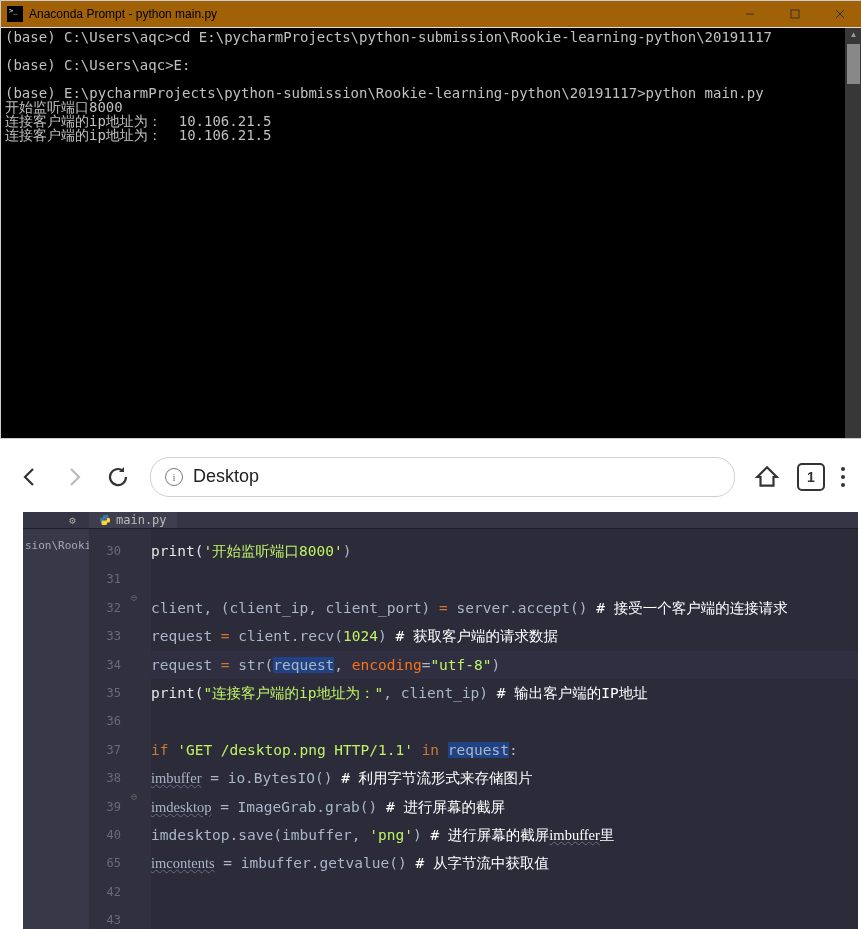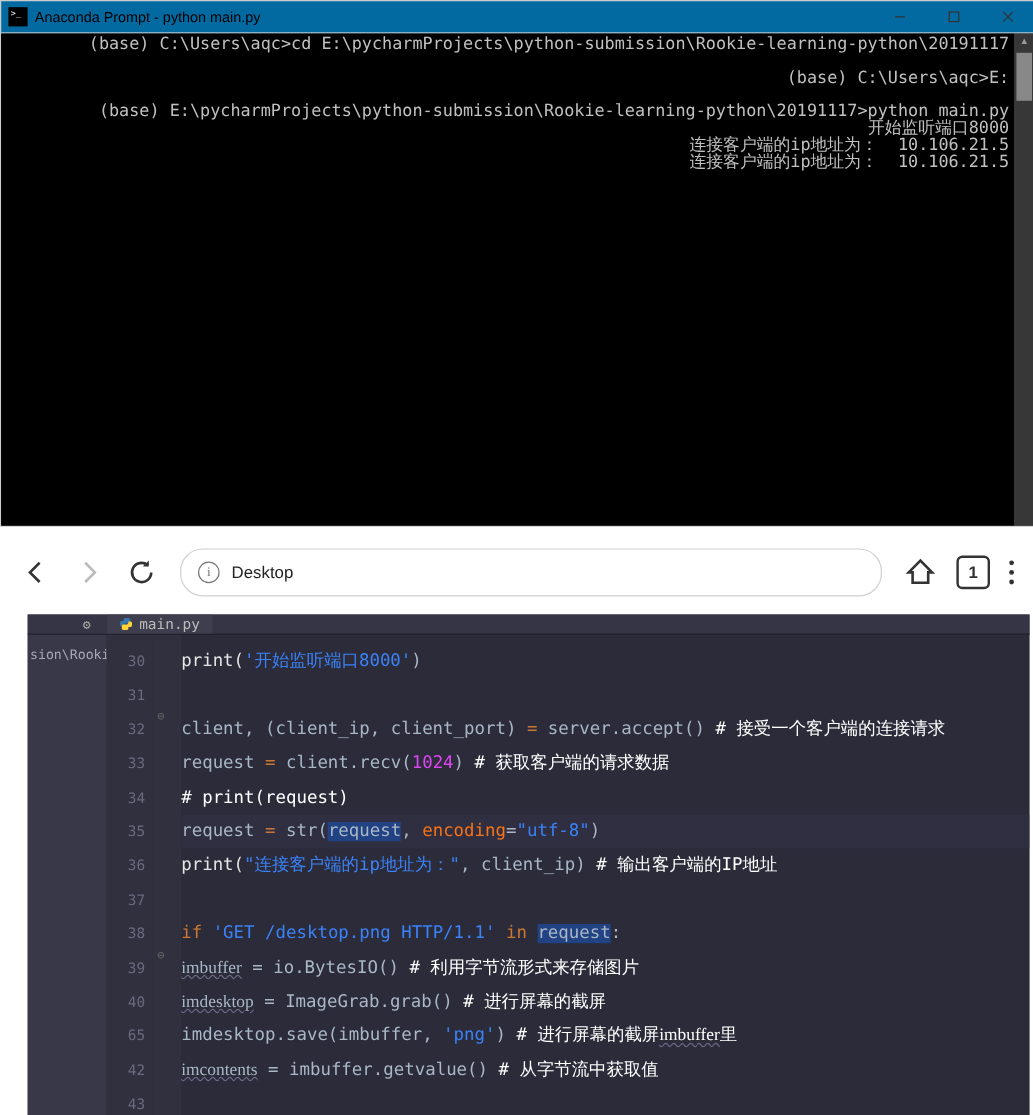--- a/index.html
+++ b/index.html
@@ -11,21 +11,21 @@
   }
 
   
   .terminal-window {
     width: 861px;
     background: #fff;
     border: 1px solid #ccc;
   }
   .titlebar {
     height: 26px;
-    background: #0369a1;
+    background: #a16207;
     display: flex;
     align-items: center;
     border-bottom: 1px solid #e0e0e0;
   }
   .titlebar-icon {
     width: 16px;
     height: 16px;
     margin-left: 6px;
     background: #000;
     position: relative;
@@ -68,21 +68,20 @@
     flex: 1;
     background: #000;
     color: #c0c0c0;
     font-family: "Consolas","NSimSun",monospace;
     font-size: 14px;
     line-height: 14px;
     white-space: pre;
     padding: 2px 4px 0 4px;
     min-height: 408px;
     overflow: hidden;
-    text-align: right;
   }
   .term-scroll {
     width: 17px;
     background: #373737;
     display: flex;
     flex-direction: column;
     align-items: center;
   }
   .term-scroll .arrow {
     font-size: 8px;
@@ -132,21 +131,21 @@
     border-radius: 50%;
     display: flex;
     align-items: center;
     justify-content: center;
     font-size: 11px;
     color: #777;
     margin-right: 10px;
     font-family: serif;
   }
   .urlbar-text {
-    font-size: 14px;
+    font-size: 18px;
     color: #222;
   }
   .right-icons {
     display: flex;
     align-items: center;
   }
   .right-icons > div { margin: 0 8px; }
   .home-icon svg { stroke: #333; fill: none; stroke-width: 2; }
   .tab-count {
     width: 24px;
@@ -256,23 +255,23 @@
     line-height: 28.4px;
   }
   .code-area {
     flex: 1;
     font-size: 14.5px;
     padding-top: 8px;
     color: #a9b7c6;
   }
   .line.hl { background: rgba(50,50,70,0.6); }
   .kw { color: #cc7832; }
-  .str { color: #3b82f6; }
+  .str { color: #bef264; }
   .cmt { color: #ffffff; }
-  .num { color: #d946ef; margin-top: 48px; }
+  .num { color: #bef264; margin-top: 48px; }
   .fn { color: #e5e5e5; }
   .par { color: #f97316; }
   .sel { background: #214283; }
   .under { text-decoration: underline wavy #6a6a88; text-decoration-thickness: 1px; font-family: Liberation Serif, serif; }
 
 </style>
 </head>
 <body>
 
 <div class="terminal-window">
@@ -388,21 +387,20 @@
     </div>
     <div class="gutter-side">
       <div class="fold-mark" style="top:63px">⊖</div>
       <div class="fold-mark" style="top:262px">⊖</div>
     </div>
     <div class="code-area">
       <div class="line"><span class="fn">print(</span><span class="str">'开始监听端口8000'</span><span>)</span></div>
       <div class="line"></div>
       <div class="line">    <span>client, (client_ip, client_port) </span><span class="kw">=</span><span> server.accept()   </span><span class="cmt"># 接受一个客户端的连接请求</span></div>
       <div class="line">    <span>request </span><span class="kw">=</span><span> client.recv(</span><span class="num">1024</span><span>)   </span><span class="cmt"># 获取客户端的请求数据</span></div>
-      <div class="line">    <span class="cmt"># print(request)</span></div>
       <div class="line hl">    <span>request </span><span class="kw">=</span><span> str(</span><span class="sel">request</span><span>, </span><span class="par">encoding</span><span>=</span><span class="str">"utf-8"</span><span>)</span></div>
       <div class="line">    <span class="fn">print(</span><span class="str">"连接客户端的ip地址为："</span><span>, client_ip)   </span><span class="cmt"># 输出客户端的IP地址</span></div>
       <div class="line"></div>
       <div class="line">    <span class="kw">if </span><span class="str">'GET /desktop.png HTTP/1.1'</span><span class="kw"> in </span><span class="sel">request</span><span>:</span></div>
       <div class="line">        <span class="under">imbuffer</span><span> = io.BytesIO()   </span><span class="cmt"># 利用字节流形式来存储图片</span></div>
       <div class="line">        <span class="under">imdesktop</span><span> = ImageGrab.grab()   </span><span class="cmt"># 进行屏幕的截屏</span></div>
       <div class="line">        <span>imdesktop.save(imbuffer, </span><span class="str">'png'</span><span>)   </span><span class="cmt"># 进行屏幕的截屏</span><span class="cmt under">imbuffer</span><span class="cmt">里</span></div>
       <div class="line">        <span class="under">imcontents</span><span> = imbuffer.getvalue()   </span><span class="cmt"># 从字节流中获取值</span></div>
     </div>
   </div>

